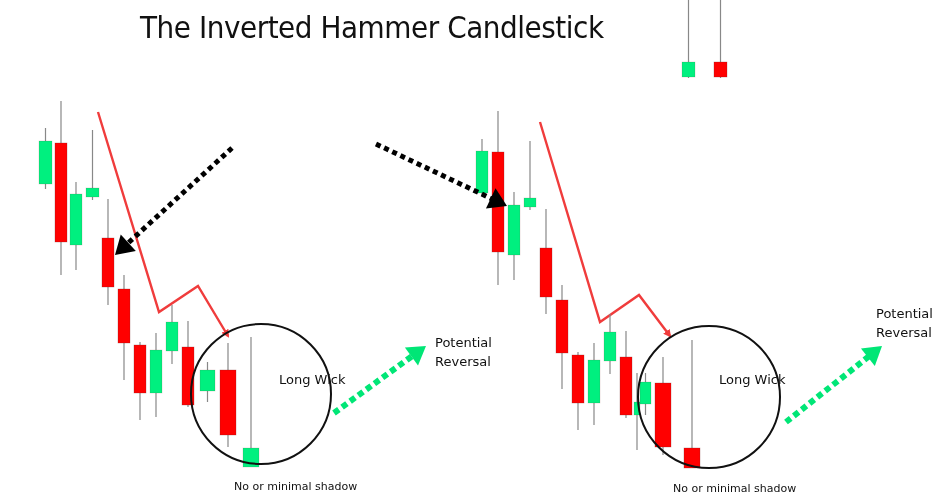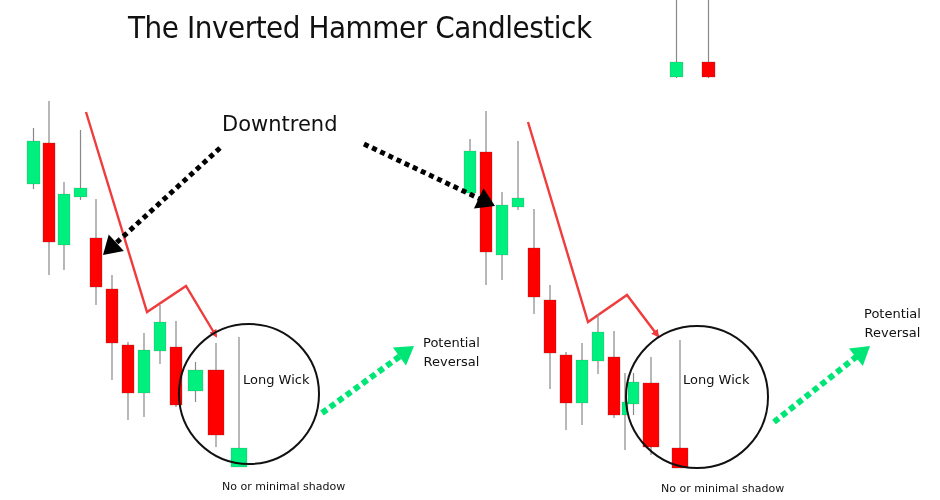--- a/index.html
+++ b/index.html
@@ -1,28 +1,28 @@
 <!DOCTYPE html>
 <html><head>
 <meta charset="utf-8">
 <style>
   html, body { margin: 0; padding: 0; background: #ffffff; }
   body { width: 940px; height: 500px; position: relative; overflow: hidden; font-family: "DejaVu Sans", sans-serif; }
-  #stage { position: absolute; left: 0; top: 0; width: 899px; height: 500px; }
+  #stage { position: absolute; left: 12px; top: 0; width: 899px; height: 500px; }
   .title {
     position: absolute; left: 128px; top: 10px; width: 520px;
     font-family: "DejaVu Sans", sans-serif; font-size: 30px; color: #111;
     letter-spacing: -0.5px; transform: scaleX(0.93); transform-origin: left top;
     white-space: nowrap;
   }
   .label { position: absolute; color: #111; white-space: nowrap; font-family: "DejaVu Sans", sans-serif; }
   .downtrend { left: 222px; top: 112px; font-size: 21px; }
-  .longwick { font-size: 13px; }
+  .longwick { font-size: 13px; margin-left: 24px; }
   .shadow { font-size: 11px; }
-  .reversal { font-size: 13px; text-align: center; line-height: 19px; }
+  .reversal { font-size: 13px; line-height: 19px; }
 </style>
 </head>
 <body>
 
 <div id="stage">
   <div class="title">The Inverted Hammer Candlestick</div>
 
   <svg id="svg" width="940" height="500" viewBox="0 0 940 500" style="position:absolute;left:0;top:0;">
     <defs>
       <marker id="arrow-red" markerWidth="8" markerHeight="8" refX="6" refY="4" orient="auto" markerUnits="userSpaceOnUse">
@@ -162,21 +162,20 @@
           </g>
         </g>
         <circle cx="697" cy="397" r="71" fill="none" stroke="#111111" stroke-width="2"></circle>
         <line x1="364" y1="144" x2="482.3457040158091" y2="200.01094388534474" stroke="#000000" stroke-width="5" stroke-dasharray="5 4"></line>
         <polygon points="495,206 473.95605757464364,208.3870666514126 483.504324180294,188.2125033394739" fill="#000000"></polygon>
         <line x1="774" y1="422" x2="859.0233584575353" y2="354.68984122111783" stroke="#00e676" stroke-width="6" stroke-dasharray="6 4"></line>
         <polygon points="870,346 862.8142200188079,365.92260439957334 848.9601303005686,348.4227015975868" fill="#00e676"></polygon>
       </g>
   </svg>
 
-  <div class="label downtrend">Downtrend</div>
 
   <div class="label longwick" id="lw-left" style="left: 243px; top: 372px;">Long Wick</div>
   <div class="label longwick" id="lw-right" style="left: 683px; top: 372px;">Long Wick</div>
 
   <div class="label shadow" id="ns-left" style="left: 222px; top: 480px;">No or minimal shadow</div>
   <div class="label shadow" id="ns-right" style="left: 661px; top: 482px;">No or minimal shadow</div>
 
   <div class="label reversal" id="rv-left" style="left: 423px; top: 333px;">
     <div>Potential</div>
     <div>Reversal</div>

